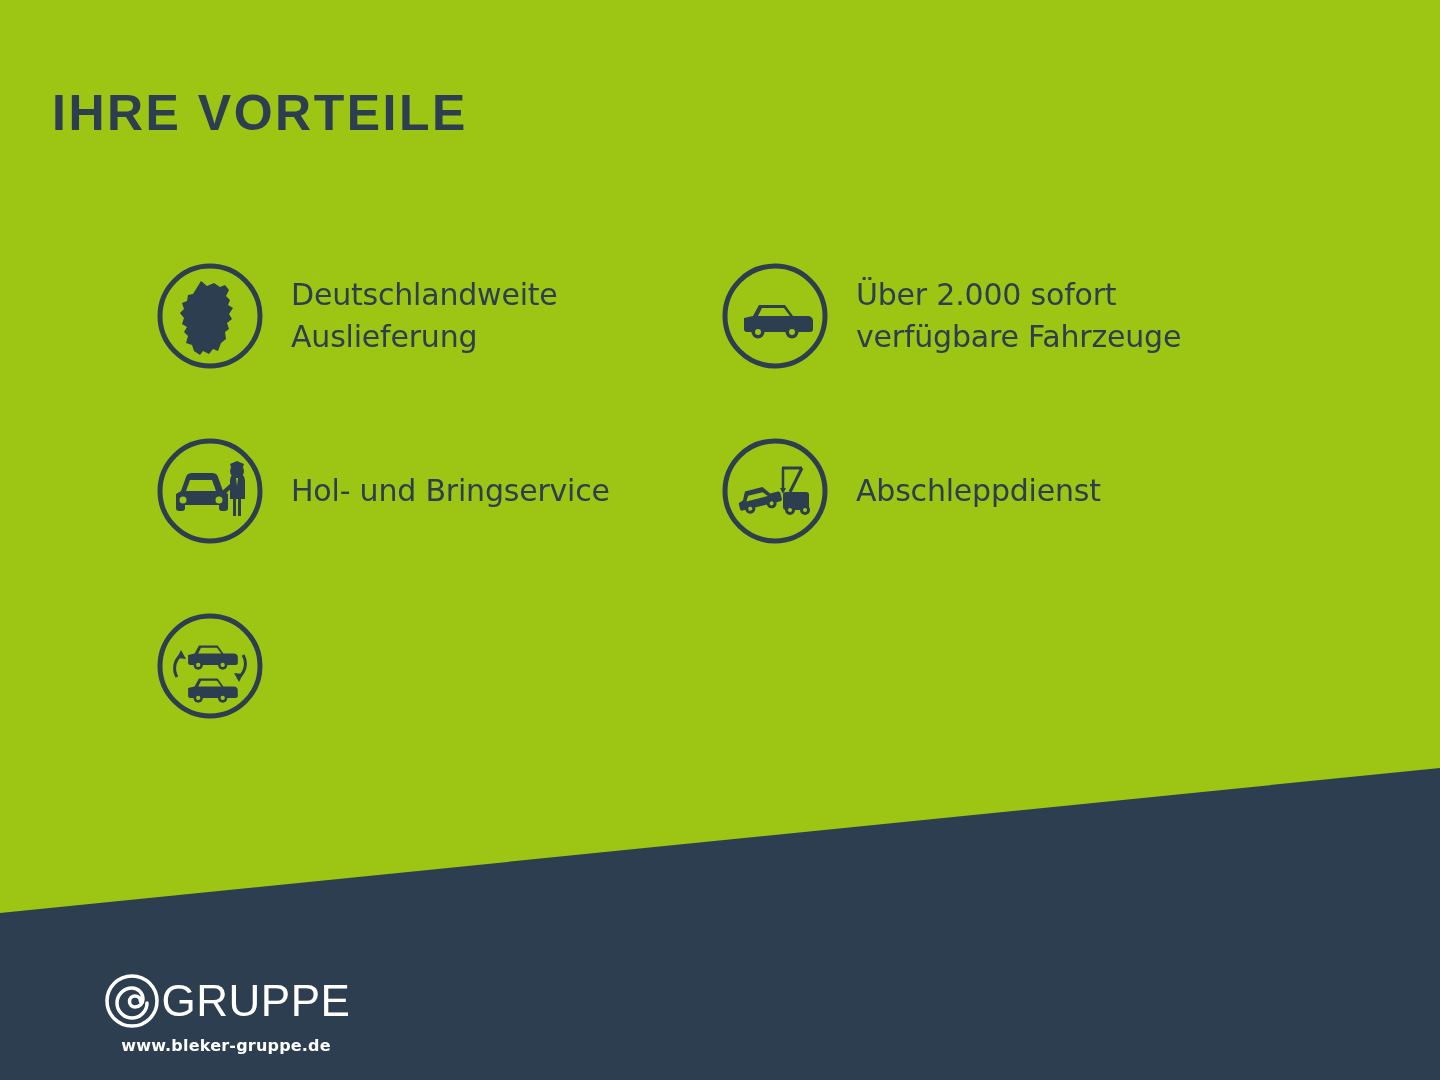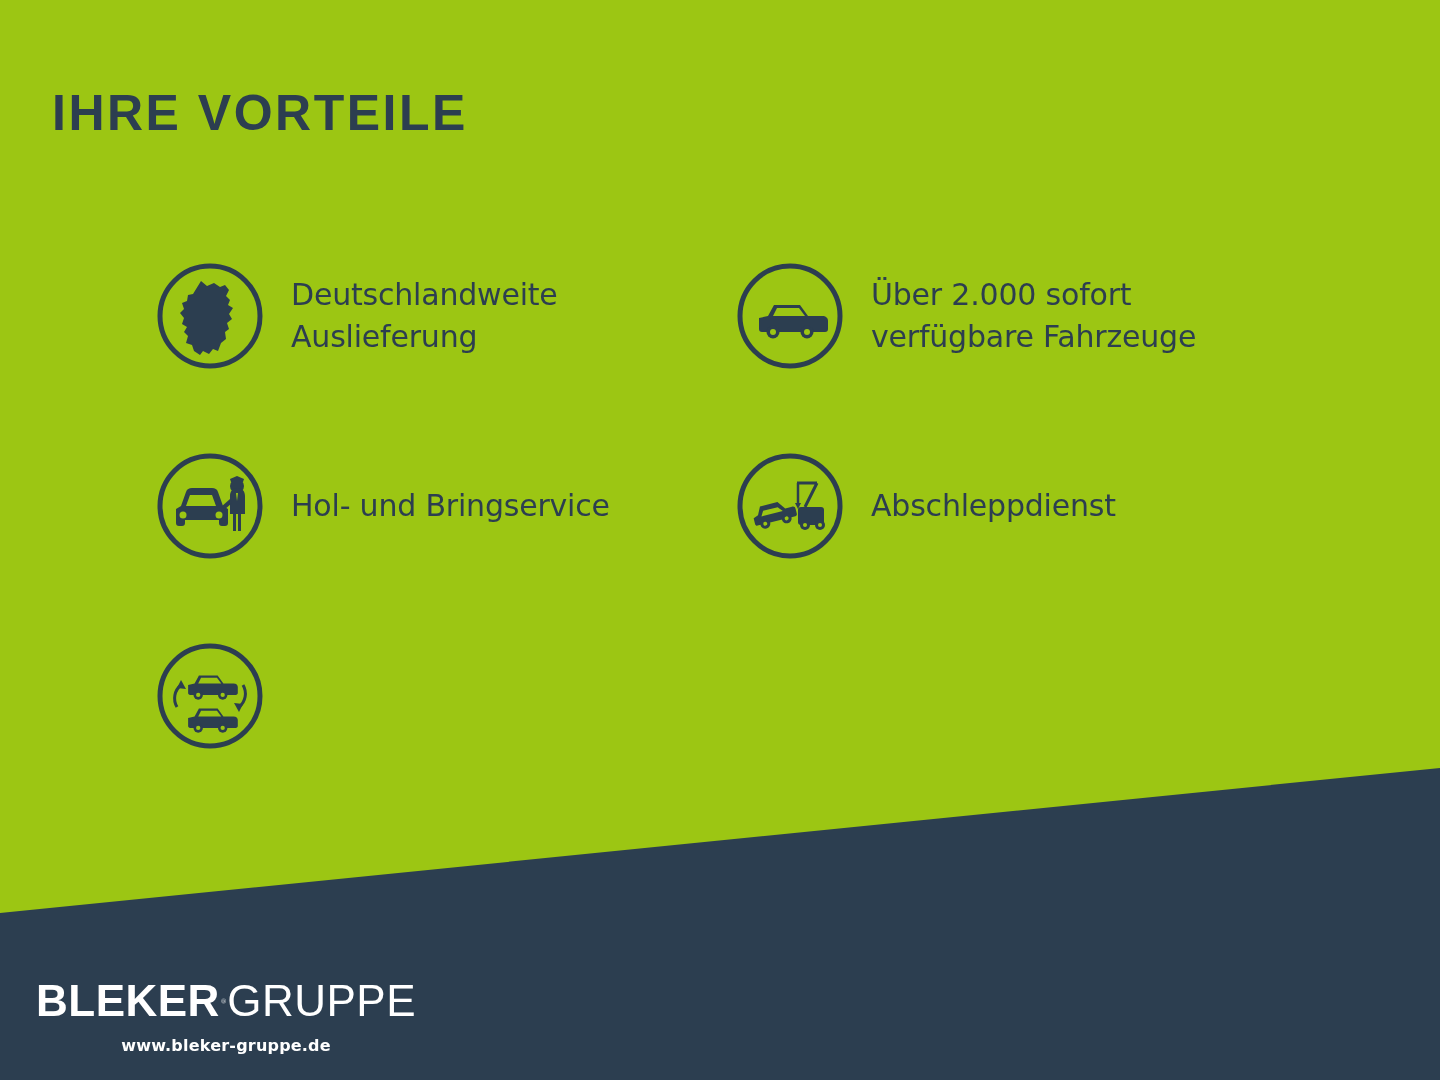--- a/index.html
+++ b/index.html
@@ -36,21 +36,20 @@
   }
   
   #benefits {
     position:absolute;
     left:155px; top:228px;
     width:1200px;
     display:grid;
     grid-template-columns:565px 565px;
     grid-template-rows:175px 175px 175px;
     column-gap:0px;
-    gap:15px;
   }
   .benefit {
     display:flex;
     align-items:center;
     gap:26px;
   }
   .benefit-icon {
     flex:0 0 auto;
     width:110px; height:110px;
     display:block;
@@ -205,21 +204,20 @@
         <path fill="#2c3e50" d="M26 39 l5 9 -9 -1z"></path>
         <path fill="none" stroke="#2c3e50" stroke-width="3" d="M88 44 a17 17 0 0 1 -4 22"></path>
         <path fill="#2c3e50" d="M84 71 l-5 -9 9 1z"></path>
       </svg>
     </div>
 
   </div>
 
   <div id="logo-block">
     <div id="logo-wordmark">
-      <span id="logo-bleker">BLEKER</span>
       <svg id="logo-mark" width="58" height="58" viewBox="0 0 58 58">
         <circle cx="29" cy="29" r="25" fill="none" stroke="#ffffff" stroke-width="3.5"></circle>
         <path d="M29 9 a20 20 0 1 0 20 20 a20 20 0 0 0 -20 -20" fill="none" stroke="#2c3e50" stroke-width="0"></path>
         <path d="M44 31 a15 15 0 1 1 -15 -15 a11 11 0 0 1 11 11 a8 8 0 0 1 -8 8 a5.5 5.5 0 1 1 5.5 -5.5" fill="none" stroke="#ffffff" stroke-width="3.5" stroke-linecap="round"></path>
       </svg>
       <span id="logo-gruppe">GRUPPE</span>
     </div>
     <div id="logo-url">www.bleker-gruppe.de</div>
   </div>
 

